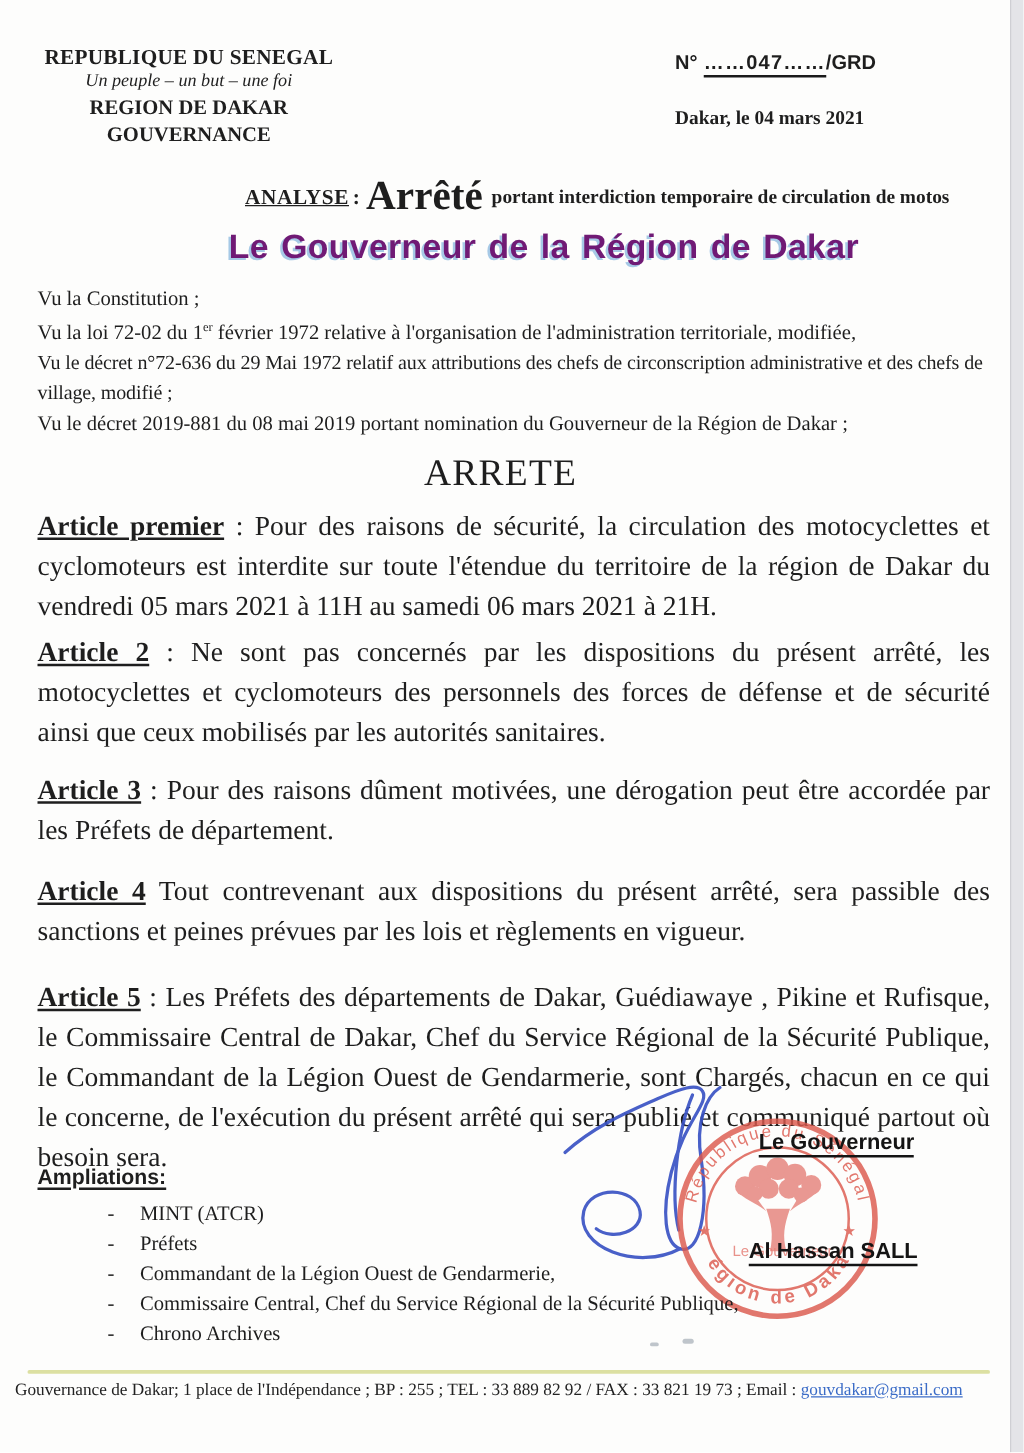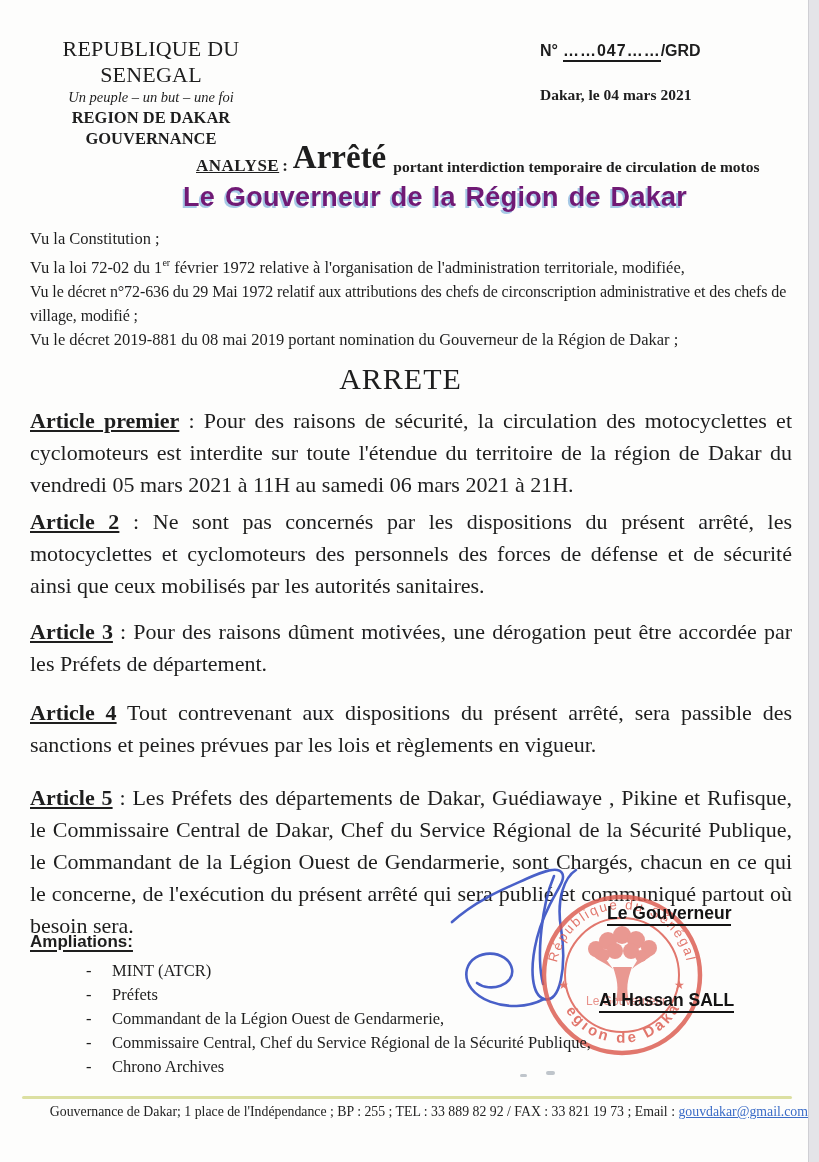--- a/index.html
+++ b/index.html
@@ -7,32 +7,32 @@
     position:relative; width:819px; height:1162px; overflow:hidden;
     background:#fdfdfc; color:#1e1e1e;
     font-family:"Liberation Serif", serif;
   }
   
   .edge-right{position:absolute; right:0; top:0; width:10px; height:100%;
     background:#e4e4e8; border-left:1px solid #cfcfd4;}
 
   
   .hdr-left{position:absolute; left:34px; top:36px; width:234px; text-align:center; line-height:1.18;}
-  .hdr-left .l1{font-weight:normal; font-size:22px; letter-spacing:.2px;}
+  .hdr-left .l1{font-weight:bold; font-size:17px; letter-spacing:.2px;}
   .hdr-left .l2{font-style:italic; font-size:14.5px; margin-top:1px;}
   .hdr-left .l3{font-weight:bold; font-size:16.5px; margin-top:2px;}
   .hdr-left .l4{font-weight:bold; font-size:16.5px; margin-top:2px;}
 
   .hdr-right{position:absolute; left:540px; top:42px;}
   .ref-line{font-family:"Liberation Sans", sans-serif; font-weight:bold; font-size:16px; white-space:nowrap;}
   .ref-dotted{border-bottom:2px solid #1a1a1a; padding-bottom:1px; margin-left:5px; letter-spacing:1px;}
   .date-line{margin-top:26px; font-weight:bold; font-size:15.5px;}
 
   
-  .analyse{position:absolute; left:196px; top:139px; display:flex; align-items:flex-end; font-weight:bold; white-space:nowrap;}
+  .analyse{position:absolute; left:196px; top:139px; display:flex; align-items:center; font-weight:bold; white-space:nowrap;}
   .an-label{font-size:17px; text-decoration:underline; letter-spacing:.5px;}
   .an-colon{font-size:17px; margin:0 5px 0 3px;}
   .an-big{font-size:33px; margin-right:7px;}
   .an-rest{font-size:15.5px;}
 
   
   .gov-heading{position:absolute; left:183px; top:182px;
     font-family:"Liberation Sans", sans-serif; font-weight:bold; font-size:27px;
     color:#701a75; letter-spacing:.3px; word-spacing:2px;
     text-shadow:-2px 2px 0 rgba(150,192,226,.85);}
@@ -65,21 +65,21 @@
   .ampliations{position:absolute; left:30px; top:932px;}
   .amp-title{font-family:"Liberation Sans", sans-serif; font-weight:bold; font-size:17px;
     text-decoration:underline; text-underline-offset:3px; text-decoration-thickness:2px;}
   .amp-list{margin:7px 0 0 0; padding:0; list-style:none; font-size:16.5px;}
   .amp-list li{display:flex; line-height:24px;}
   .amp-dash{display:inline-block; margin-left:56px; width:26px;}
 
   
   .separator{position:absolute; left:22px; top:1096px; width:770px; height:3px;
     background:#d6db92; opacity:.85; border-radius:2px;}
-  .footer{position:absolute; left:0; top:1104px; width:808px; text-align:right; font-size:13.8px; color:#222;}
+  .footer{position:absolute; left:12px; top:1104px; width:808px; text-align:left; font-size:13.8px; color:#222;}
   .footer .email{color:#3b6cc7; text-decoration:underline; cursor:pointer;}
 
   
   .speck{position:absolute; background:#8d97a3; opacity:.55; border-radius:2px;}
   .speck-a{left:520px; top:1074px; width:7px; height:3px;}
   .speck-b{left:546px; top:1071px; width:9px; height:4px;}
 </style>
 </head>
 <body>
 

